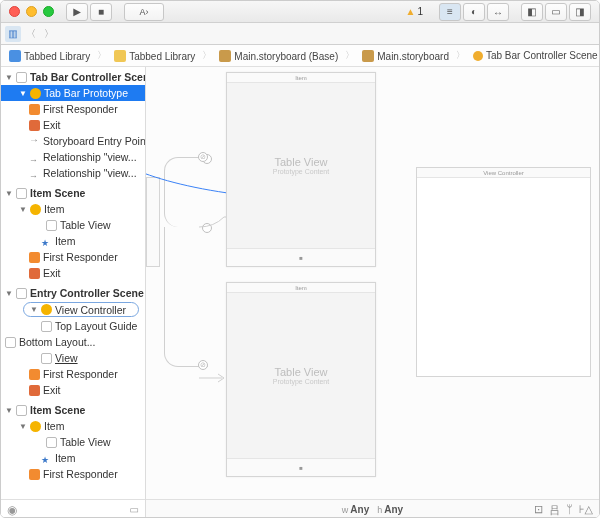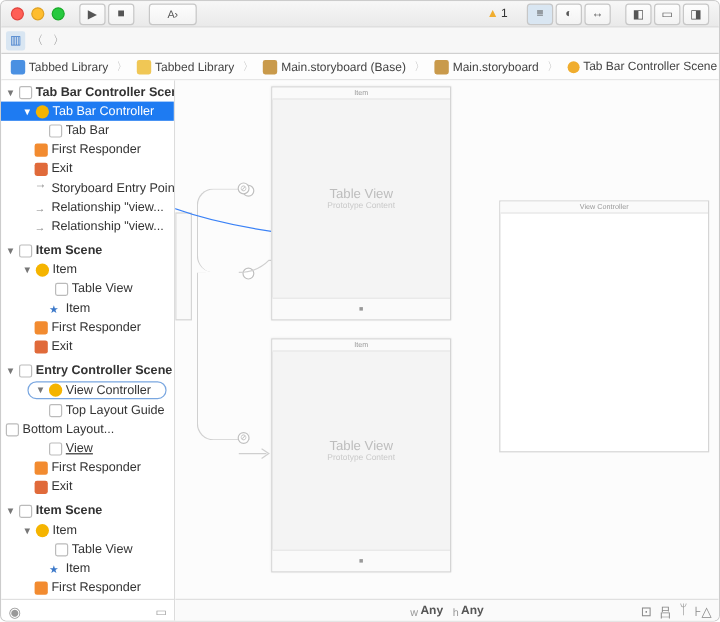--- a/index.html
+++ b/index.html
@@ -154,25 +154,21 @@
     <div class="outline">
 
       <div class="row header">
           <span class="tri">▼</span>
           <span class="ico box"></span>
           <span>Tab Bar Controller Scene</span>
         </div>
       <div class="row sel-blue" style="padding-left:18px;">
           <span class="tri">▼</span>
           <span class="ico sq-o"></span>
-          <span>Tab Bar Controller</span>
-        </div>
-      <div class="row" style="padding-left:40px;">
-          <span class="ico box"></span>
-          <span>Tab Bar</span>
+          <span>Tab Bar Prototype</span>
         </div>
       <div class="row" style="padding-left:28px;">
           <span class="ico cube"></span>
           <span>First Responder</span>
         </div>
       <div class="row" style="padding-left:28px;">
           <span class="ico exit"></span>
           <span>Exit</span>
         </div>
       <div class="row" style="padding-left:28px;">

